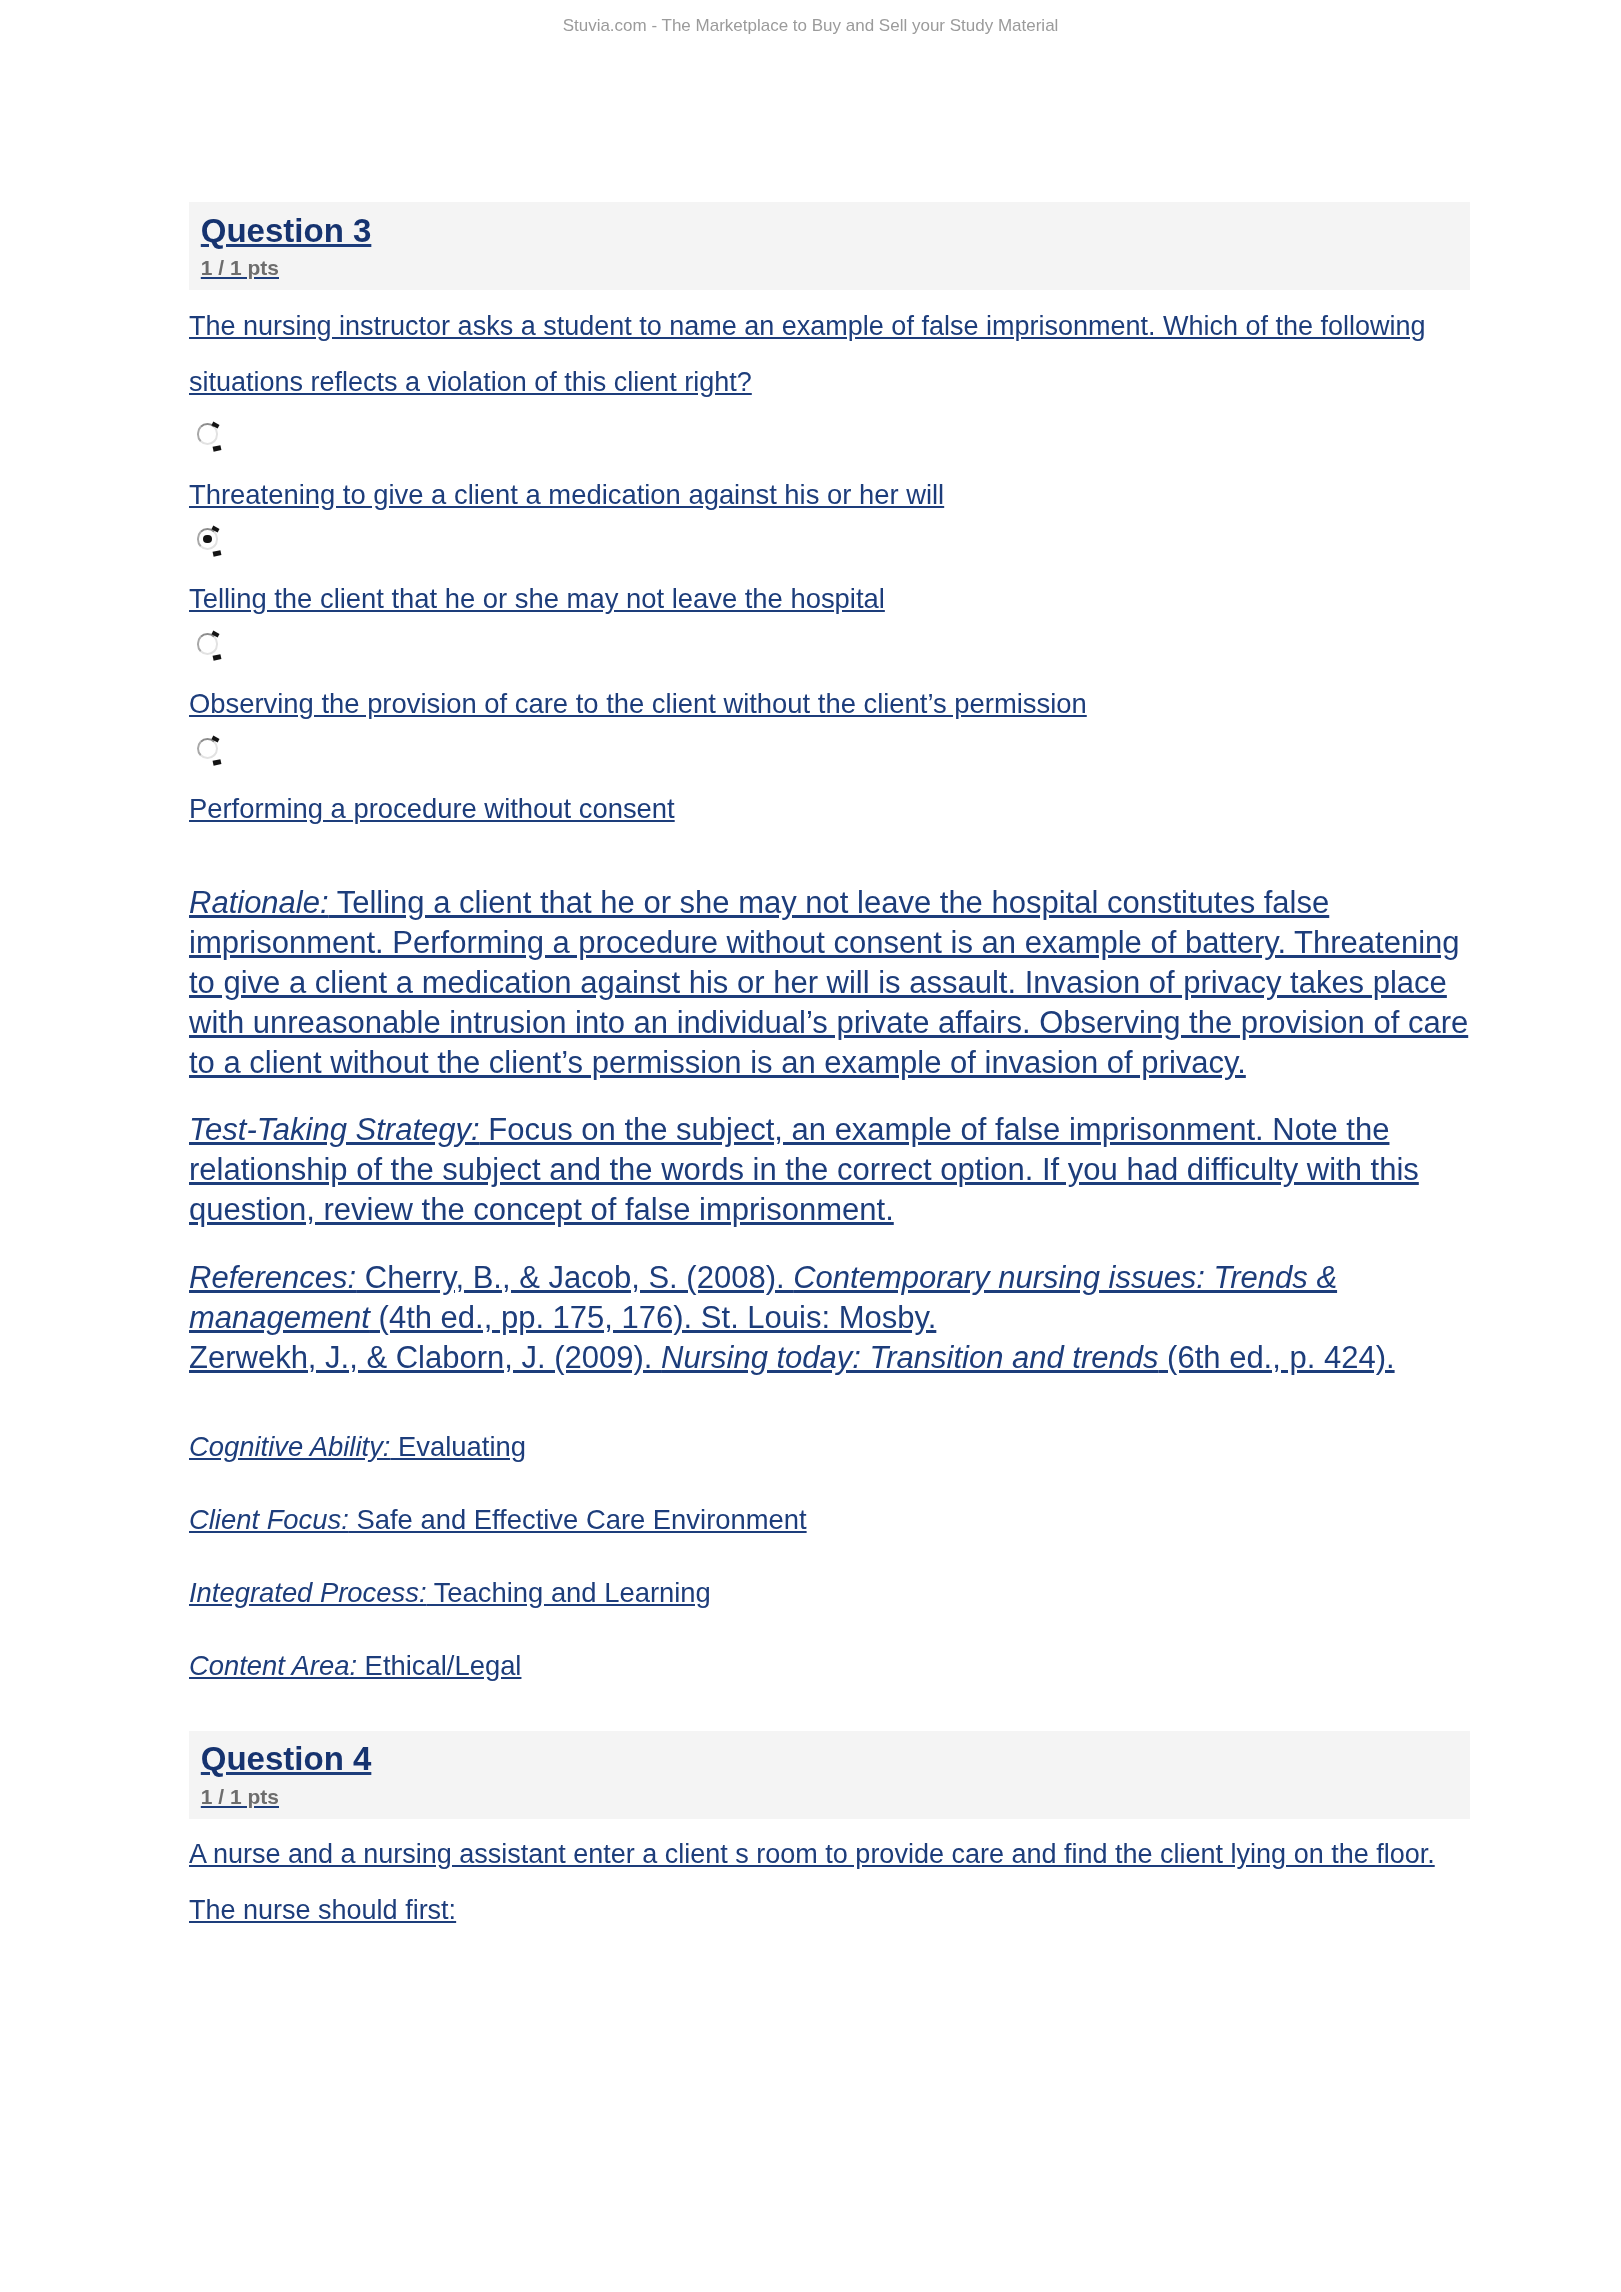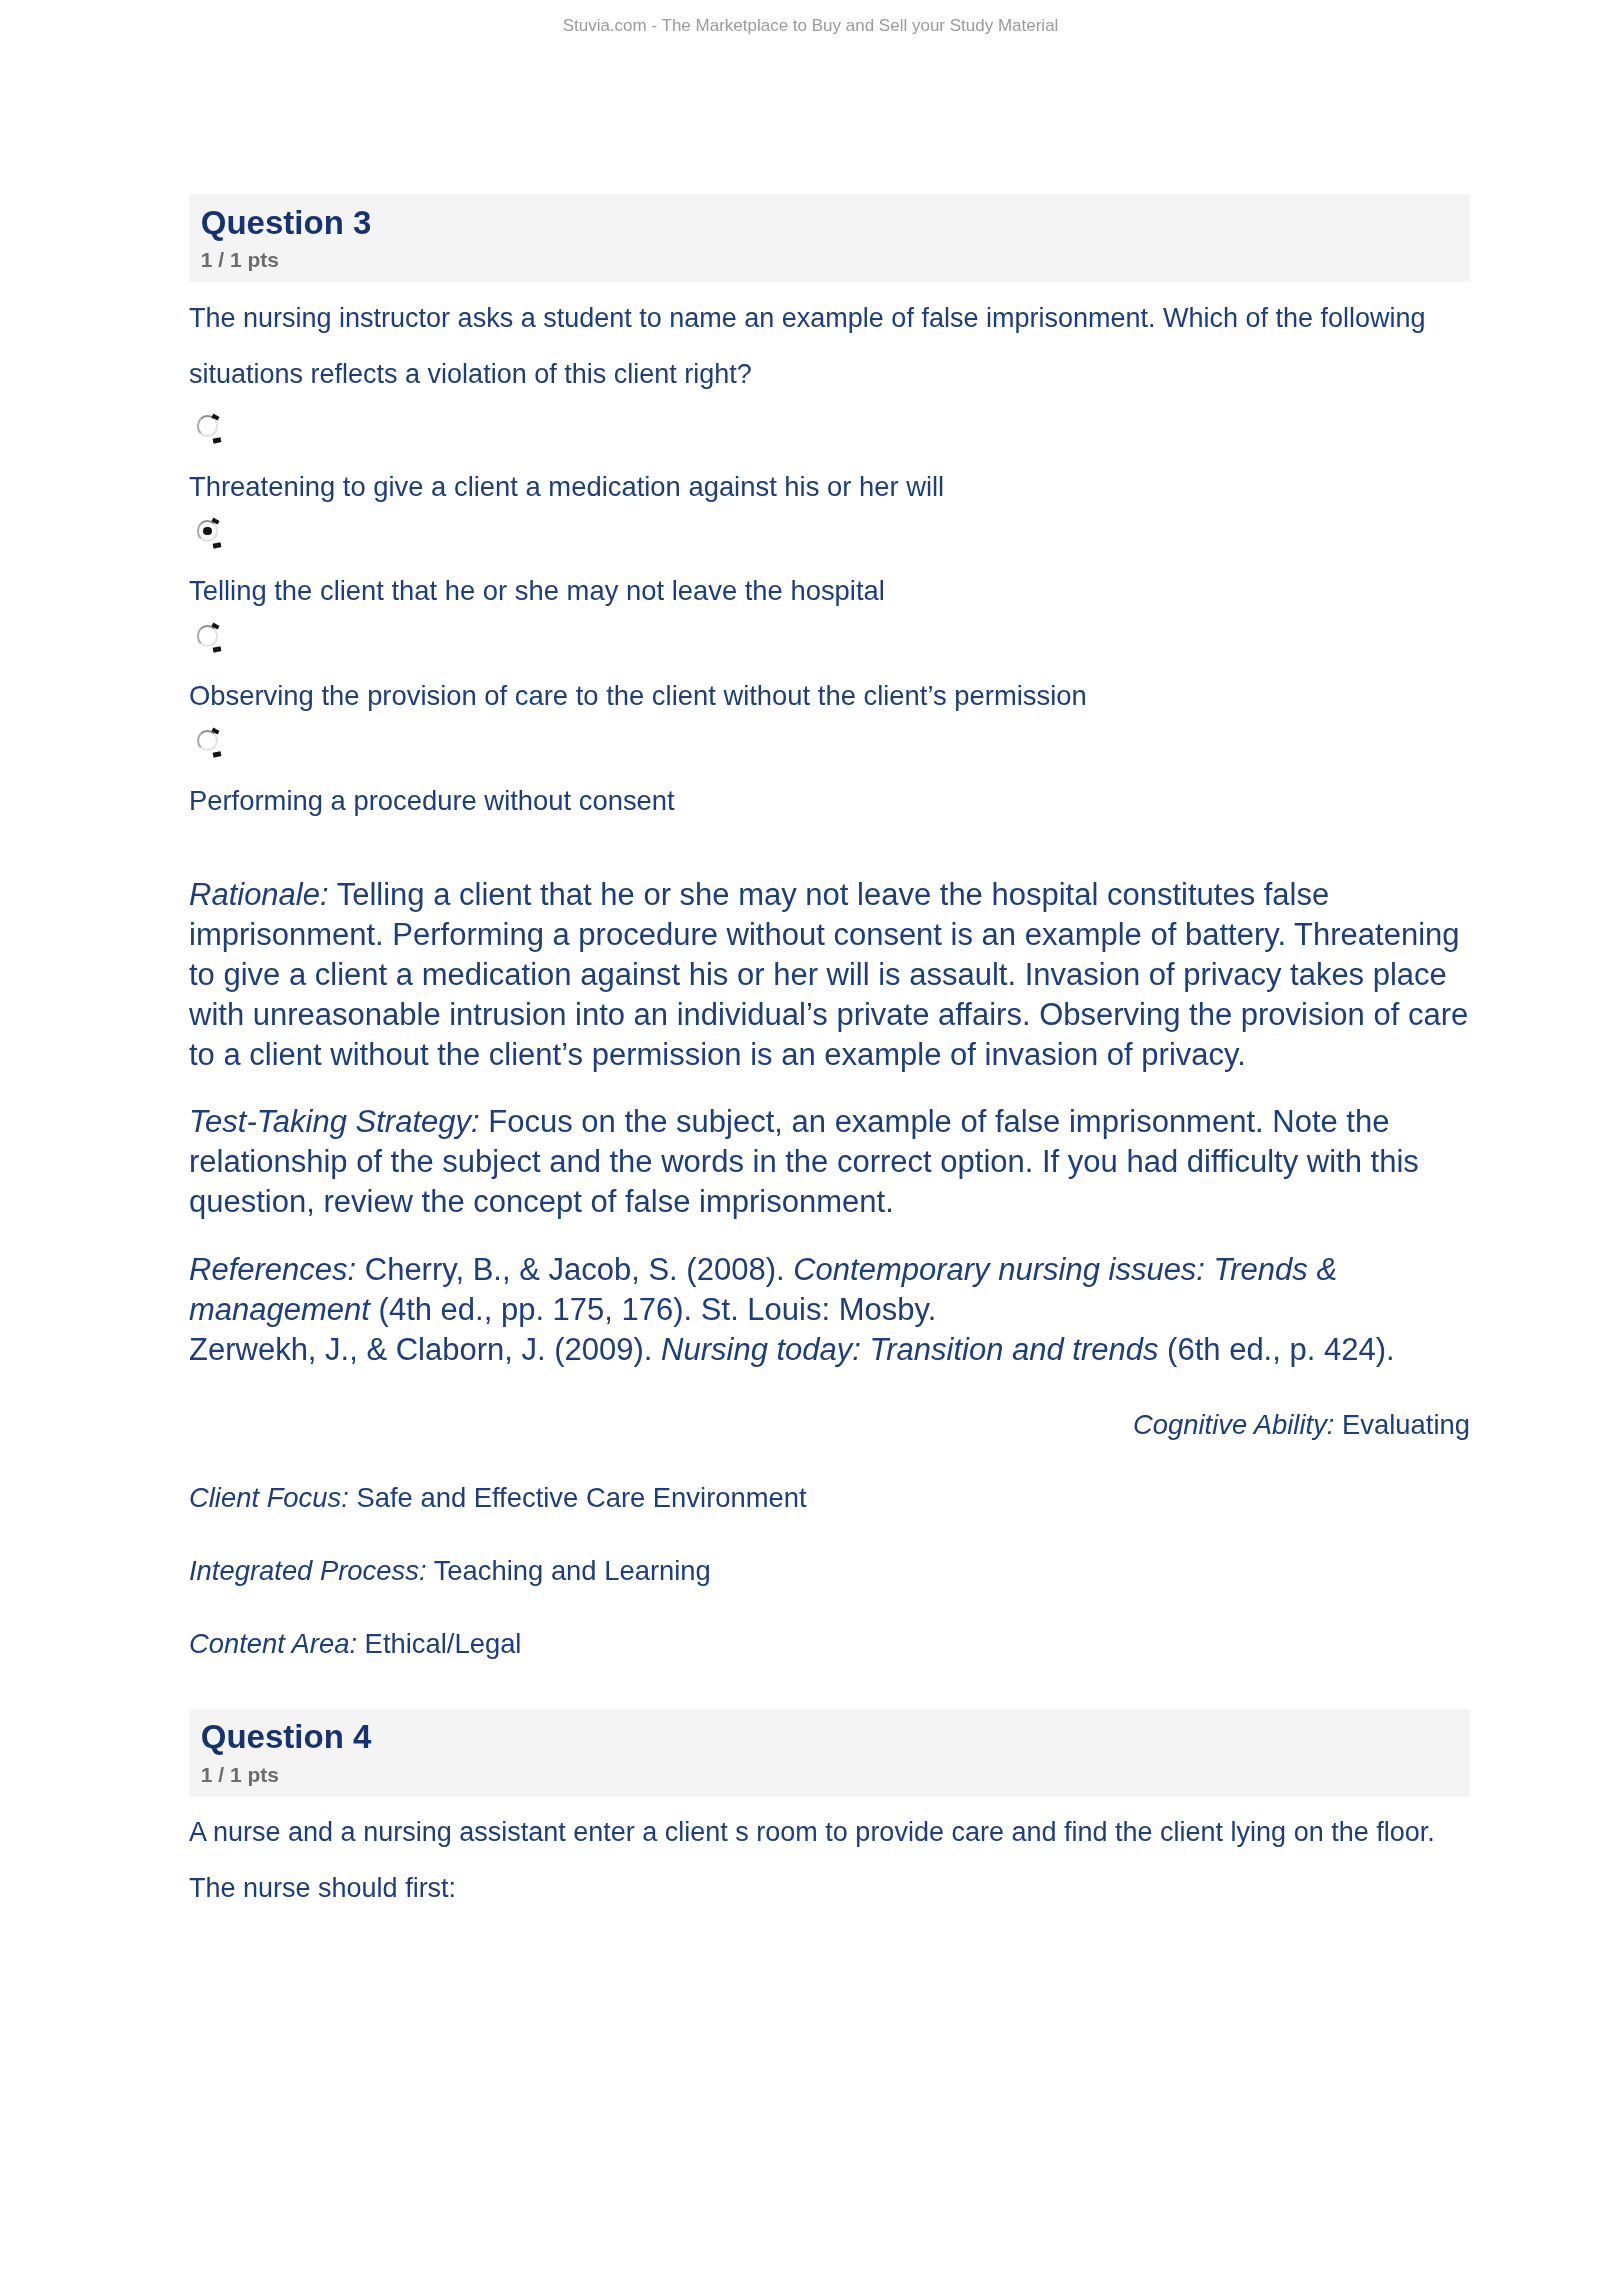--- a/index.html
+++ b/index.html
@@ -10,21 +10,21 @@
     font-family:"Liberation Sans", sans-serif;
     color:#1d3d7b;
     position:relative;
   }
   .top-header {
     position:absolute; top:15.7px; left:0; width:1621px;
     text-align:center;
     font-size:17px; color:#9b9b9b;
   }
   .content {
-    position:absolute; left:189px; top:194px; width:1281px;
+    position:absolute; left:189px; top:202px; width:1281px;text-decoration:underline;
   }
   .qheader {
     background:#f4f4f4;
     padding:7.8px 11.8px 9.8px 11.8px;
   }
   .qtitle {
     font-size:33px; font-weight:bold; color:#16336f; line-height:1.25;
   }
   .qpts {
     font-size:21px; font-weight:bold; color:#6d6d6d; line-height:1.2; margin-top:3.9px;
@@ -60,21 +60,21 @@
   .option-label {
     font-size:27.4px; line-height:40px; margin-top:25.5px;
   }
   .para {
     font-size:31px; line-height:40px; margin:27.4px 0 0 0;
   }
   .para.rationale { margin-top:54px; }
   .meta-line {
     font-size:27.4px; line-height:40px; margin:33px 0 0 0;
   }
-  .meta-line.first { margin-top:35px;text-align:right; }
+  .meta-line.first { margin-top:49px; }
   .it { font-style:italic; }
   .qheader.second { margin-top:45px; }
 </style>
 </head>
 <body>
 
 <div class="top-header">Stuvia.com - The Marketplace to Buy and Sell your Study Material</div>
 
 <div class="content">
 

